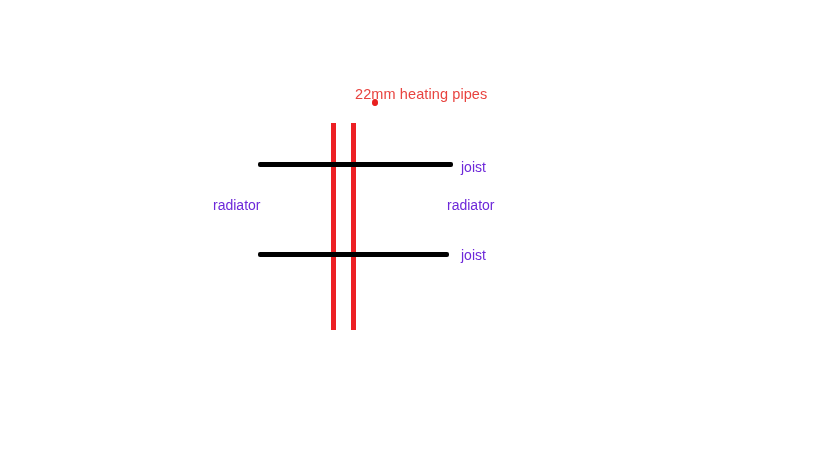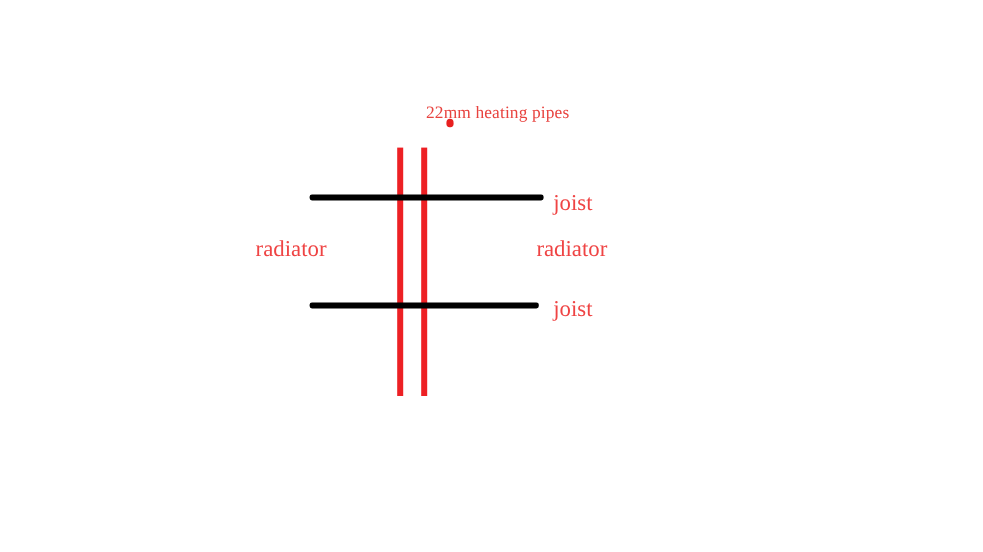--- a/index.html
+++ b/index.html
@@ -14,21 +14,21 @@
     position: relative;
     width: 819px;
     height: 460px;
     background: #ffffff;
     overflow: hidden;
   }
   .label {
     position: absolute;
     white-space: nowrap;
     line-height: 1;
-    font-family: Liberation Serif, serif;
+    font-family: Liberation Sans, sans-serif;
   }
   
   #pipes-label {
     left: 355px;
     top: 87px;
     font-size: 14.5px;
     color: #e8433f;
     letter-spacing: 0.1px;
   }
   
@@ -65,22 +65,22 @@
     width: 195px;
   }
   #joist-line-bottom {
     left: 258px;
     top: 252px;
     width: 191px;
   }
 
   
   .black-text {
-    font-size: 19px;
-    color: #ef4444;
+    font-size: 14px;
+    color: #6d28d9;
   }
   #joist-label-top    { left: 461px; top: 160px; }
   #joist-label-bottom { left: 461px; top: 248px; }
   #radiator-label-left  { left: 213px; top: 198px; }
   #radiator-label-right { left: 447px; top: 198px; }
 </style>
 </head>
 <body>
 
 <div id="canvas">

